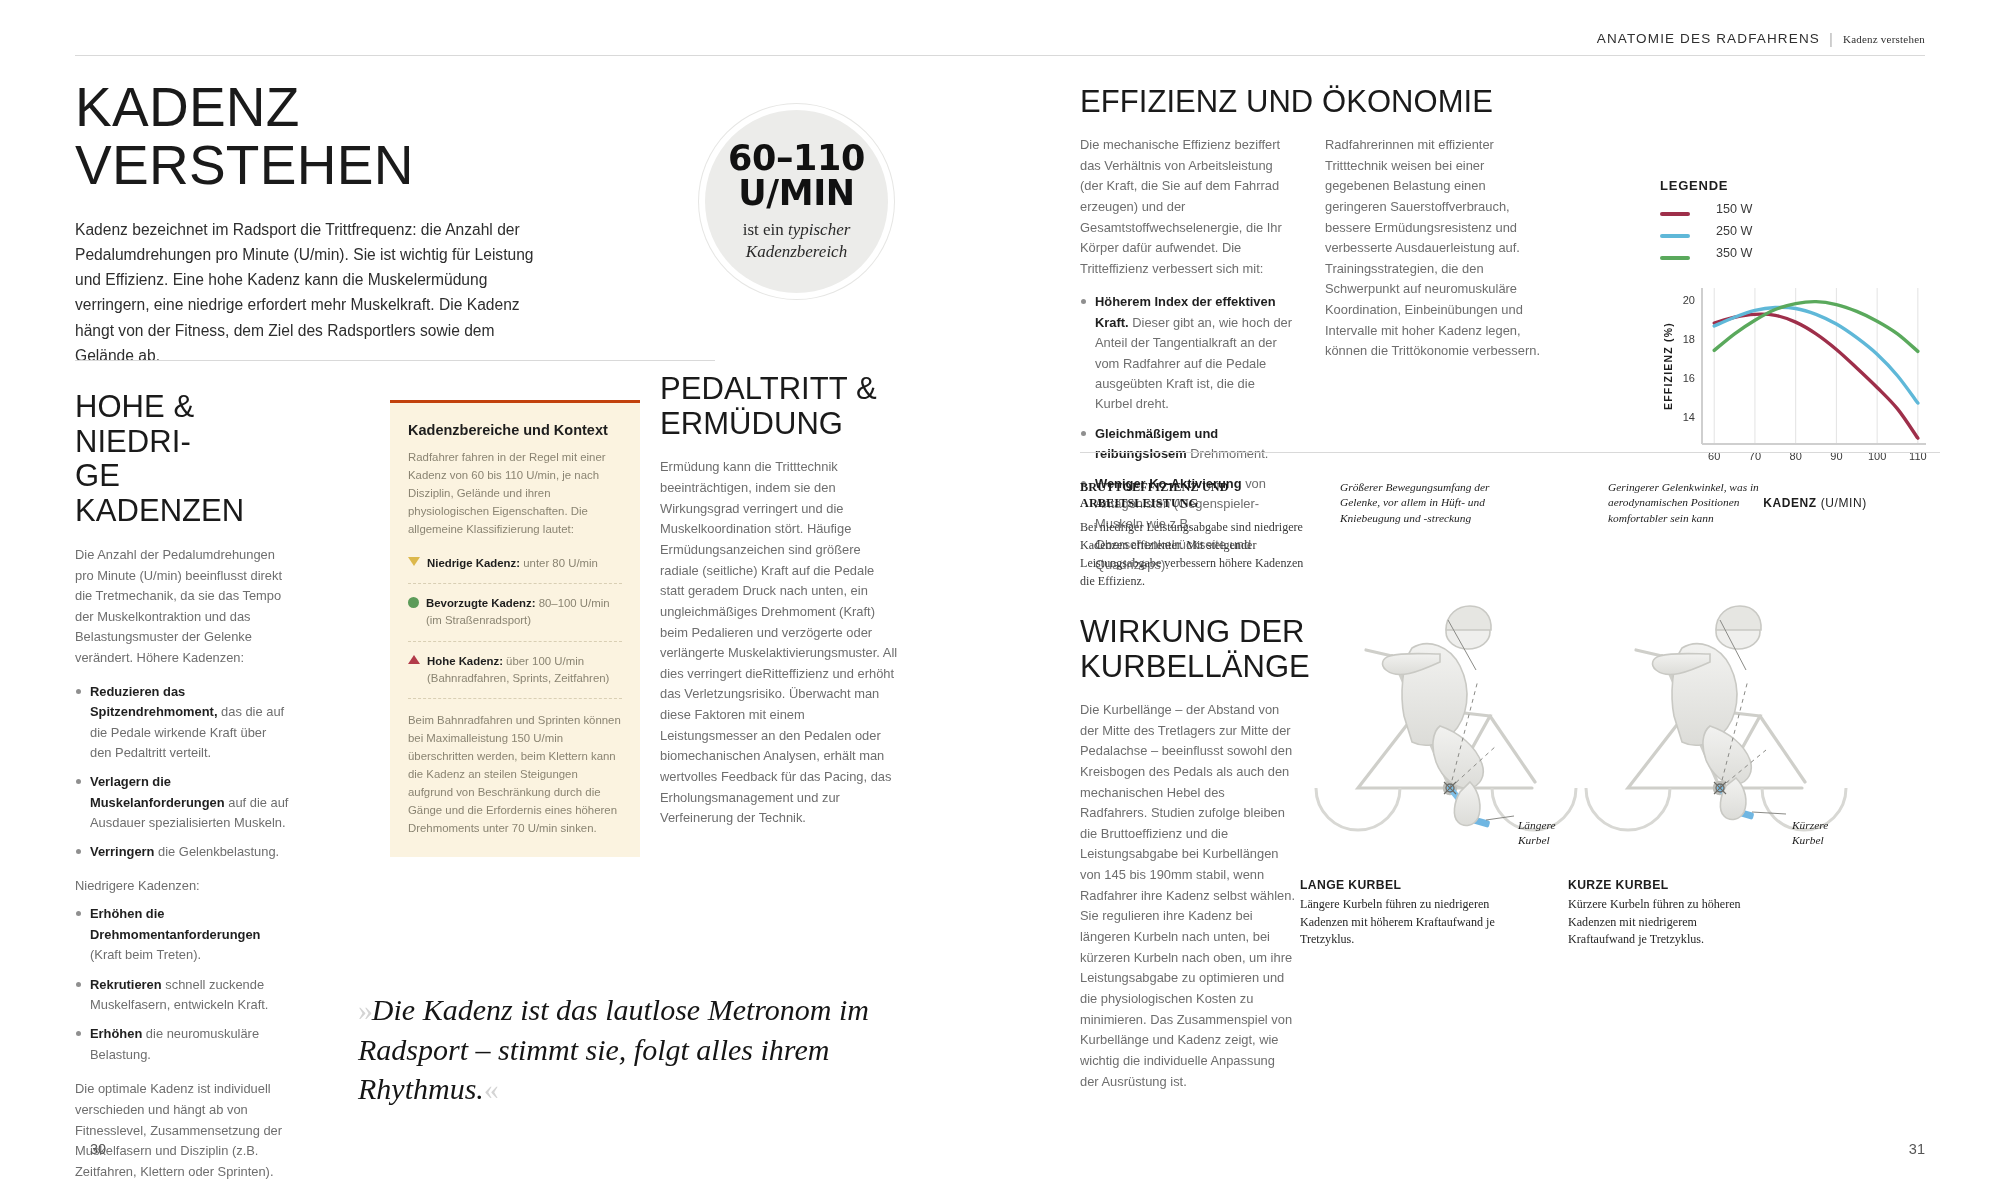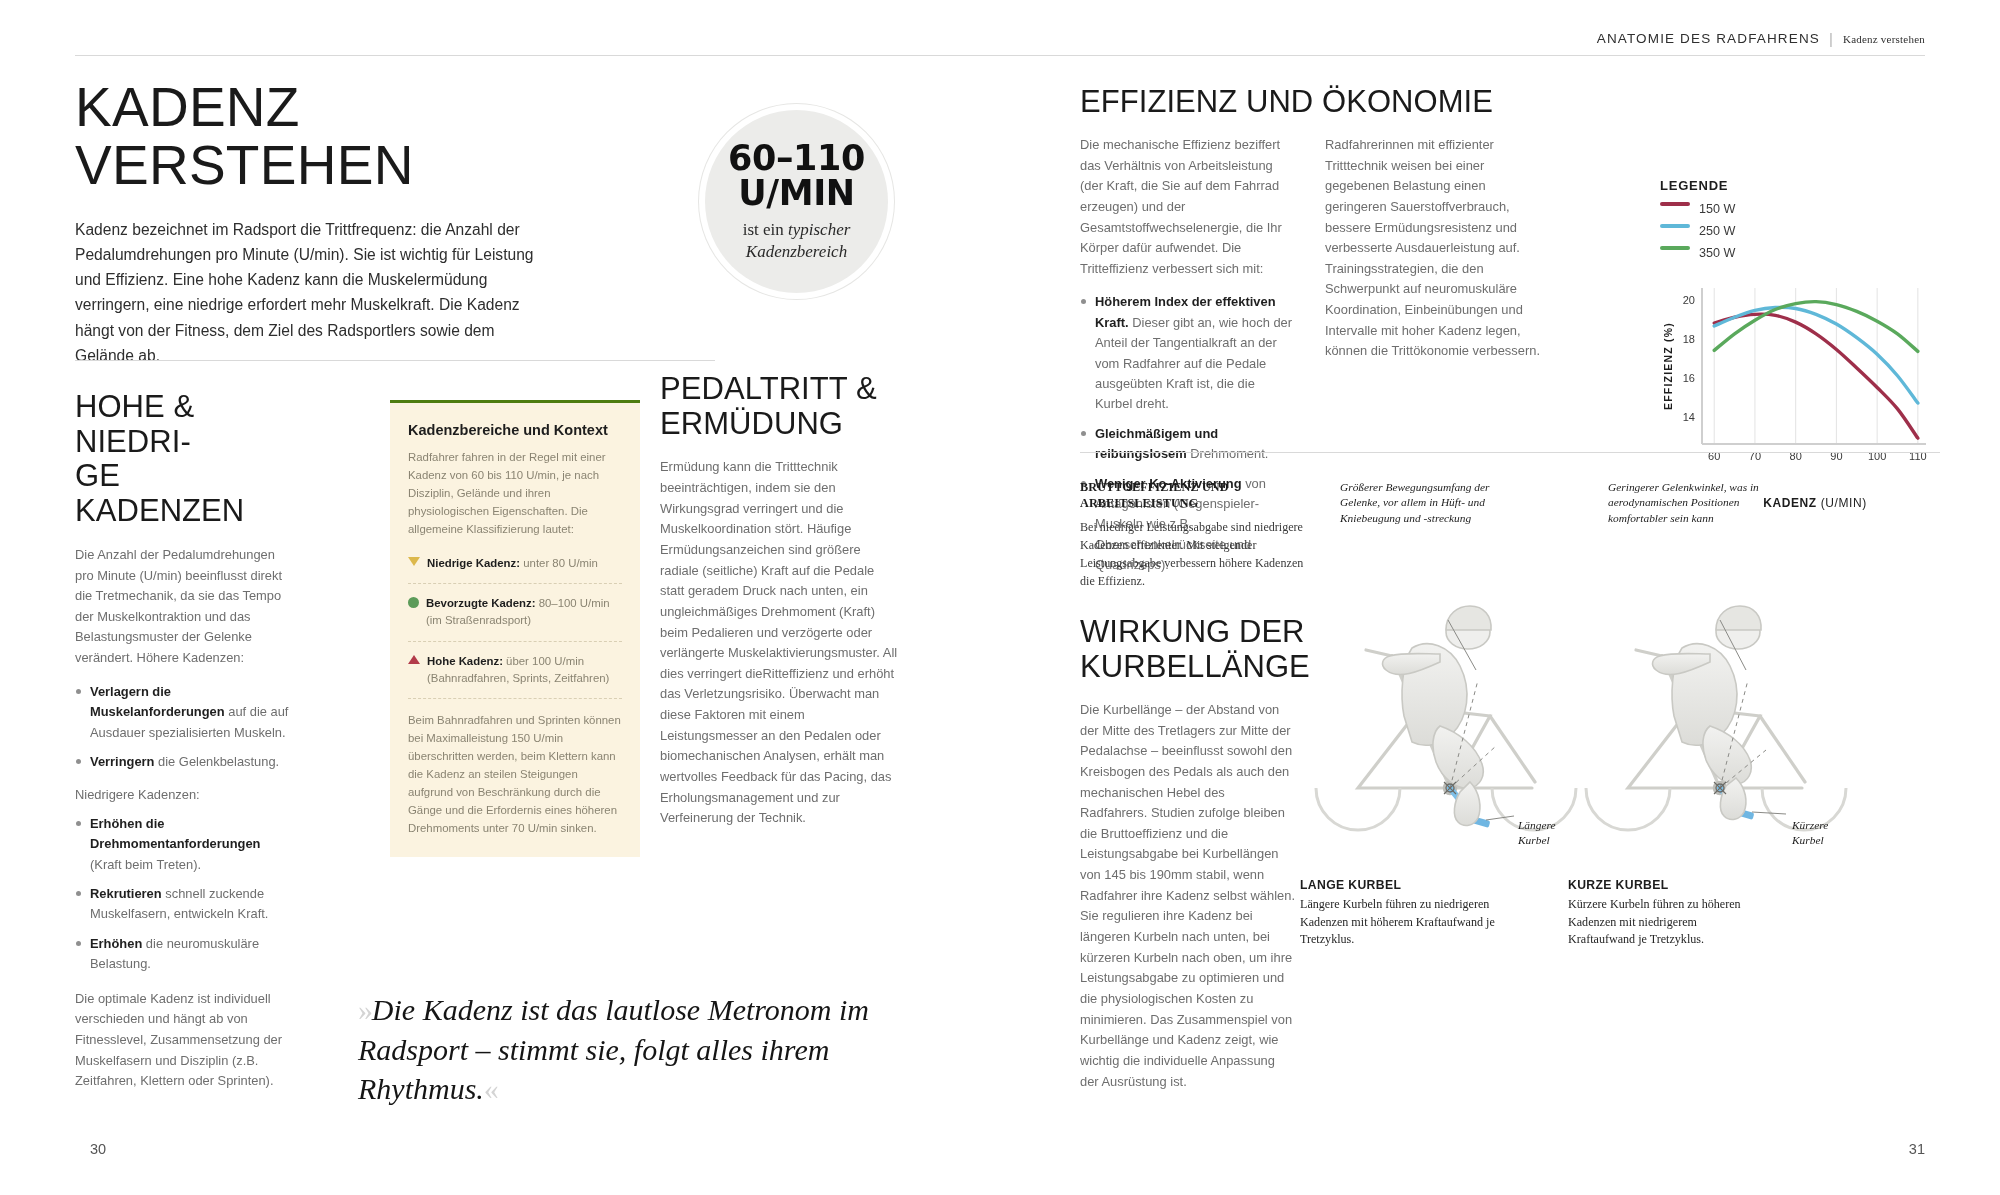--- a/index.html
+++ b/index.html
@@ -81,21 +81,21 @@
     font-family:"Liberation Serif", serif; font-size:17px; line-height:1.25;
     color:#2a2a2a; margin-top:8px;
   }
   .badge .sub i { font-style:italic; }
 
   .col-a { position:absolute; left:75px; top:390px; width:215px; }
   .col-c { position:absolute; left:660px; top:372px; width:240px; }
 
   .sidebox {
     position:absolute; left:390px; top:400px; width:250px;
-    background:#fbf3e0; border-top:3px solid #4d7c0f;
+    background:#fbf3e0; border-top:3px solid #c2410c;
     padding:18px 18px 20px 18px;
   }
   .sidebox h3 {
     margin:0 0 9px 0; font-size:14.5px; line-height:1.25;
     font-weight:700; color:#1d1d1d;
   }
   .sidebox p { font-size:11.4px; line-height:1.58; color:#8a8472; margin:0; }
   .kz-row {
     display:flex; gap:7px; align-items:flex-start;
     padding:11px 0; font-size:11.4px; line-height:1.5; color:#8a8472;
@@ -133,21 +133,21 @@
   .callout p { margin:0; font-size:12.1px; line-height:1.5; color:#3a3a3a;
                font-family:"Liberation Serif", serif; }
 
   .mid-rule { position:absolute; left:1080px; width:860px; height:1px; background:#d9d9d9; }
 
   .rp-low-head { position:absolute; left:1080px; top:615px; width:250px; }
   .rp-low-body { position:absolute; left:1080px; top:700px; width:215px; }
 
   
   .legend-title { font-size:13px; font-weight:700; letter-spacing:.06em; color:#1d1d1d; margin-bottom:9px; }
-  .legend-item { display:flex; align-items:flex-start; gap:9px; margin-bottom:8px; font-size:12.6px; color:#3a3a3a; }
+  .legend-item { display:flex; align-items:flex-end; gap:26px; margin-bottom:8px; font-size:12.6px; color:#3a3a3a; }
   .legend-swatch { width:30px; height:4px; border-radius:2px; }
 
   .chart-svg { display:block; margin-top:18px; }
   .axis-label-x { font-size:12px; letter-spacing:.05em; color:#1d1d1d; text-align:center; margin-top:18px; }
   .axis-label-x b { font-weight:700; }
 
   
   .figure-area { position:absolute; left:1300px; top:560px; width:640px; height:420px; }
   .fig-note {
     position:absolute; font-family:"Liberation Serif", serif; font-style:italic;
@@ -188,20 +188,21 @@
 
     <div class="hr-thin" style="top:360px;"></div>
 
     <div class="col-a">
       <h2 class="sec">
         <span>HOHE &amp; NIEDRI-</span><br>
         <span>GE KADENZEN</span>
       </h2>
       <p class="body">Die Anzahl der Pedalumdrehungen pro Minute (U/min) beeinflusst direkt die Tretmechanik, da sie das Tempo der Muskelkontraktion und das Belastungsmuster der Gelenke verändert. Höhere Kadenzen:</p>
       <ul class="bul">
+        <li><b>Reduzieren das Spitzendrehmoment,</b><span> das die auf die Pedale wirkende Kraft über den Pedaltritt verteilt.</span></li>
         <li><b>Verlagern die Muskelanforderungen</b><span> auf die auf Ausdauer spezialisierten Muskeln.</span></li>
         <li><b>Verringern</b><span> die Gelenkbelastung.</span></li>
       </ul>
       <p class="body" style="margin-bottom:8px;">Niedrigere Kadenzen:</p>
       <ul class="bul">
         <li><b>Erhöhen die Drehmomentanforderungen</b><span> (Kraft beim Treten).</span></li>
         <li><b>Rekrutieren</b><span> schnell zuckende Muskelfasern, entwickeln Kraft.</span></li>
         <li><b>Erhöhen</b><span> die neuromuskuläre Belastung.</span></li>
       </ul>
       <p class="body" style="margin-top:14px;">Die optimale Kadenz ist individuell verschieden und hängt ab von Fitnesslevel, Zusammensetzung der Muskelfasern und Disziplin (z.B. Zeitfahren, Klettern oder Sprinten).</p>

